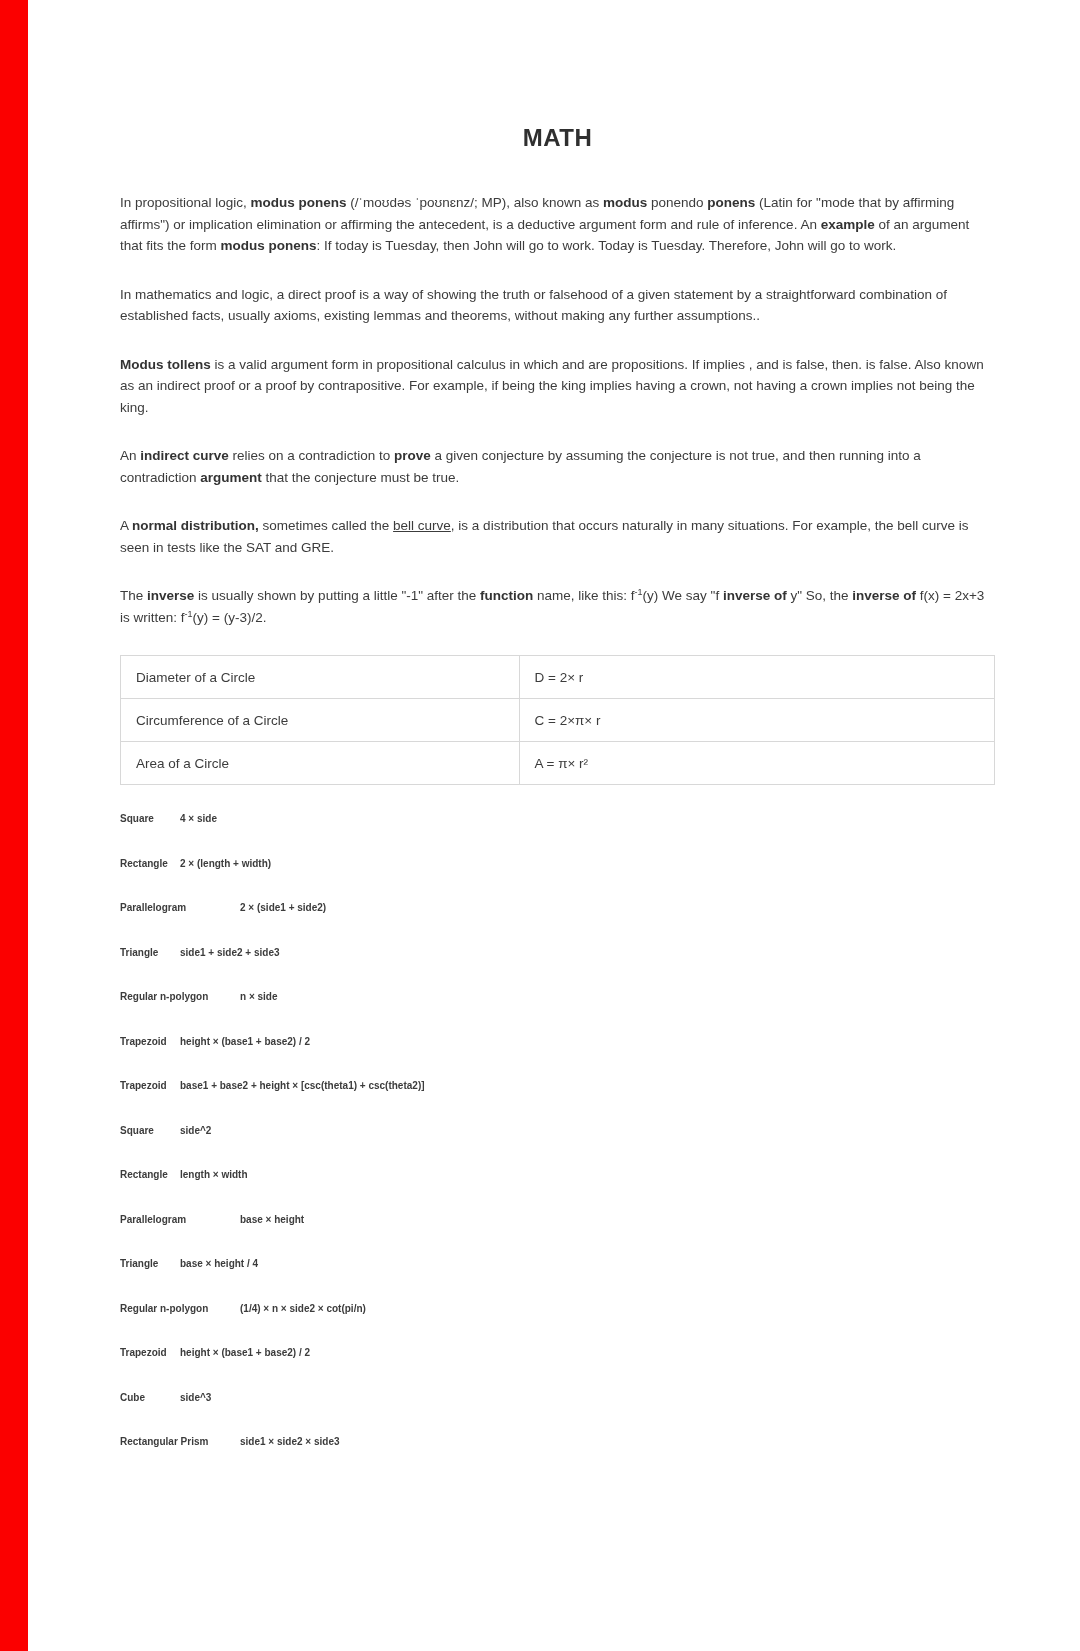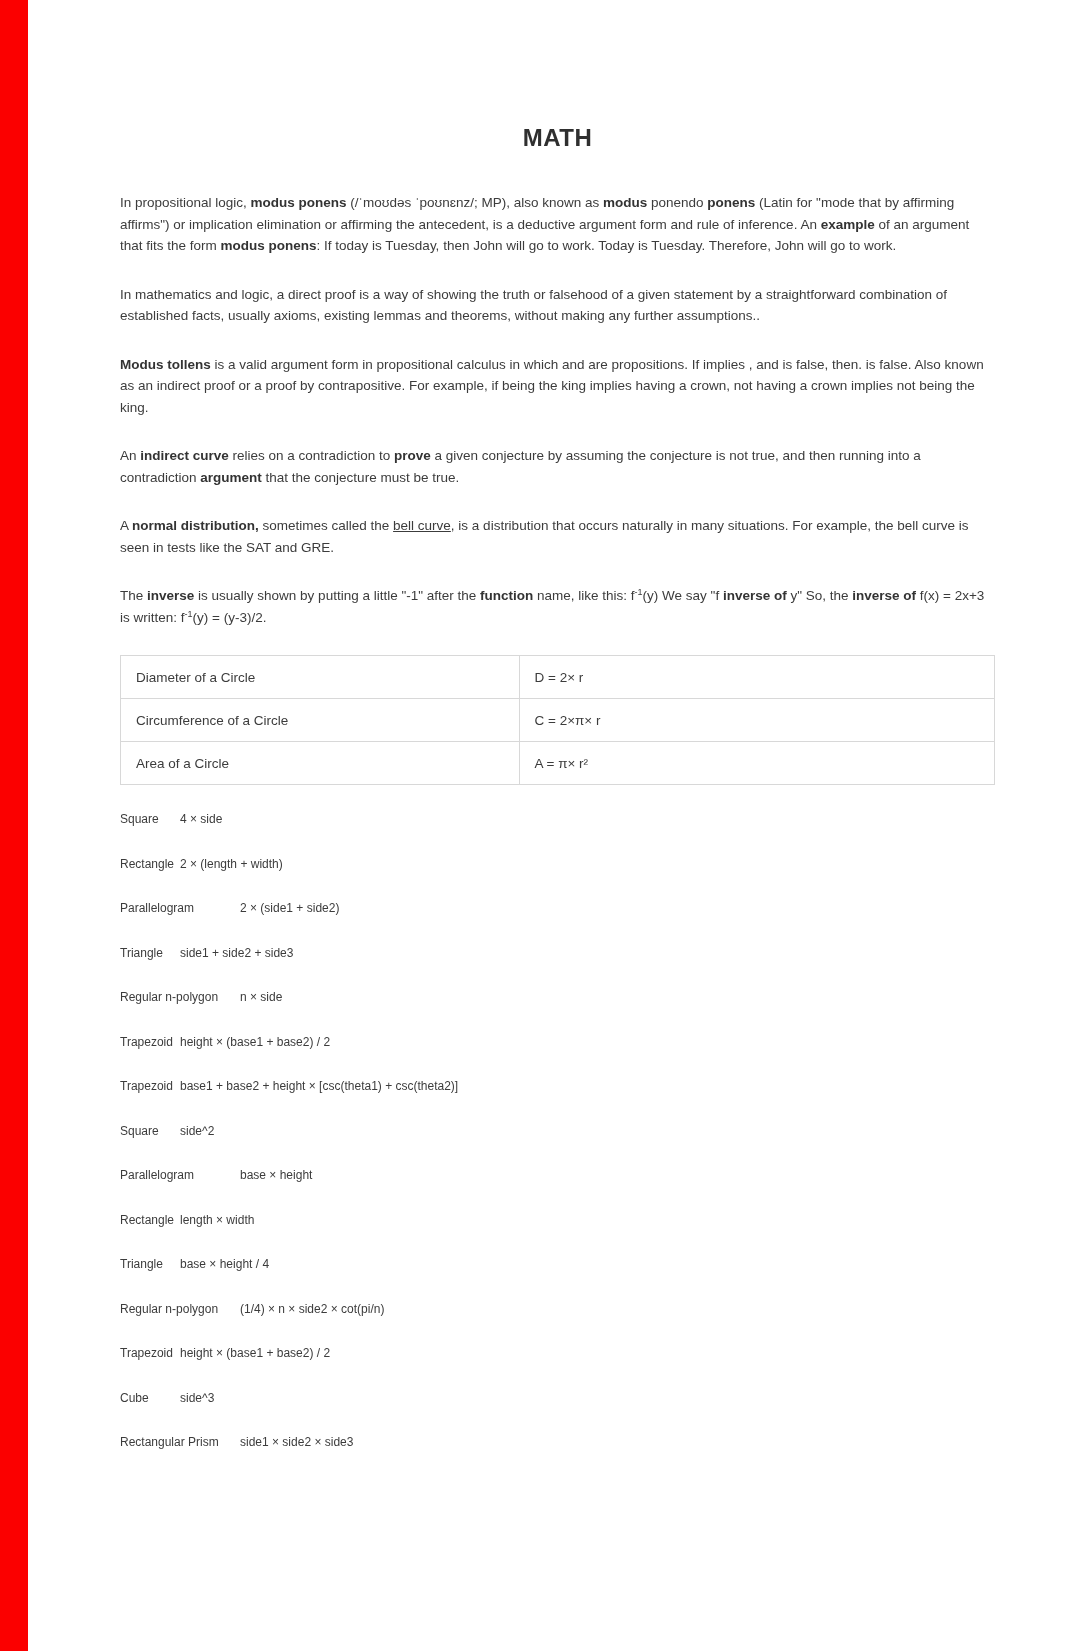--- a/index.html
+++ b/index.html
@@ -50,23 +50,24 @@
     padding: 0 0 0 15px;
     vertical-align: middle;
     background: #ffffff;
   }
   td.cell-label { width: 45.6%; margin-left: 40px; }
   .flist { }
   .frow {
     white-space: pre;
     -moz-tab-size: 60px;
     tab-size: 60px;
-    font-size: 12px;
+    font-size: 10px;
     line-height: 20px;
     margin: 0 0 24.5px 0;
+    font-weight: bold;
   }
 </style>
 </head>
 <body>
 
 <div class="red-bar" style="background-color: rgb(251, 0, 0);"></div>
 
 <div class="content">
 
   <h1 class="title">MATH</h1>
@@ -97,22 +98,22 @@
 
   <div class="flist">
     <div class="frow"><span>Square</span>	<span>4 × side</span></div>
     <div class="frow"><span>Rectangle</span>	<span>2 × (length + width)</span></div>
     <div class="frow"><span>Parallelogram</span>	<span>2 × (side1 + side2)</span></div>
     <div class="frow"><span>Triangle</span>	<span>side1 + side2 + side3</span></div>
     <div class="frow"><span>Regular n-polygon</span>	<span>n × side</span></div>
     <div class="frow"><span>Trapezoid</span>	<span>height × (base1 + base2) / 2</span></div>
     <div class="frow"><span>Trapezoid</span>	<span>base1 + base2 + height × [csc(theta1) + csc(theta2)]</span></div>
     <div class="frow"><span>Square</span>	<span>side^2</span></div>
+    <div class="frow"><span>Rectangle</span>	<span>length × width</span></div>
     <div class="frow"><span>Parallelogram</span>	<span>base × height</span></div>
-    <div class="frow"><span>Rectangle</span>	<span>length × width</span></div>
     <div class="frow"><span>Triangle</span>	<span>base × height / 4</span></div>
     <div class="frow"><span>Regular n-polygon</span>	<span>(1/4) × n × side2 × cot(pi/n)</span></div>
     <div class="frow"><span>Trapezoid</span>	<span>height × (base1 + base2) / 2</span></div>
     <div class="frow"><span>Cube</span>	<span>side^3</span></div>
     <div class="frow"><span>Rectangular Prism</span>	<span>side1 × side2 × side3</span></div>
   </div>
 
 </div>
 
 </body></html>

